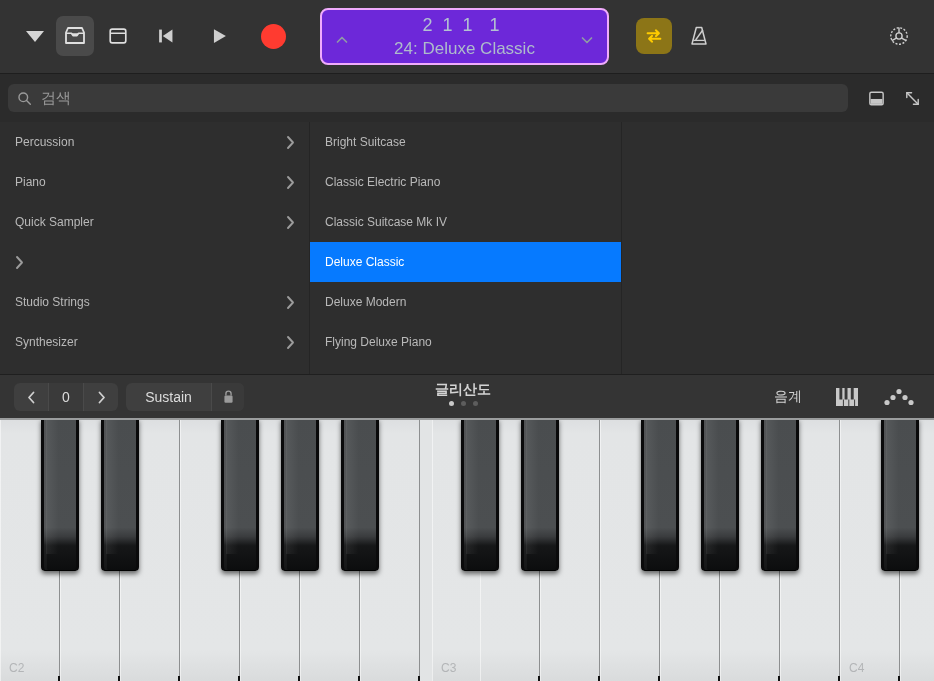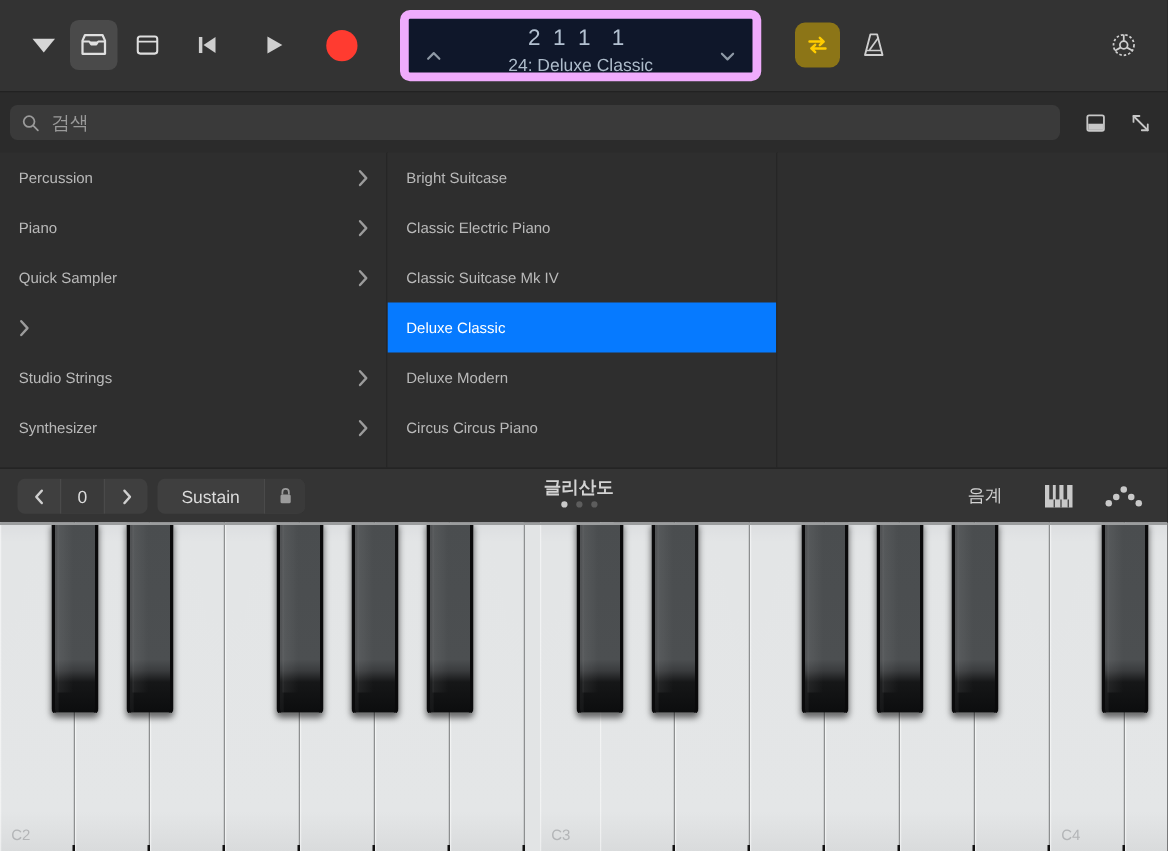--- a/index.html
+++ b/index.html
@@ -49,44 +49,44 @@
 
   .tbtn-active-bg {
     background: #4a4a4a;
   }
 
   
   .lcd {
     position: absolute;
     left: 320px; top: 8px;
     width: 289px; height: 57px;
-    background: #0f172a;
+    background: #6d28d9;
     border-radius: 8px;
-    border: 7px solid #f0abfc;
+    border: 2px solid #f0abfc;
   }
   .lcd-beats {
     position: absolute;
     left: 0; right: 0; top: 5px;
     text-align: center;
     color: #b3c1d1;
     font-size: 18px;
     letter-spacing: 0px;
     font-family: "Liberation Sans", sans-serif;
   }
   .lcd-beats span { display: inline-block; }
   .lcd-b1 { width: 20px; }
   .lcd-b2 { width: 20px; }
   .lcd-b3 { width: 20px; }
   .lcd-b4 { width: 34px; text-align: center; }
   .lcd-patch {
     position: absolute;
     left: 0; right: 0; top: 29px;
     text-align: center;
     color: #aebccb;
-    font-size: 14px;
+    font-size: 17px;
   }
   .lcd-chev {
     position: absolute;
     top: 22px;
     width: 16px; height: 16px;
     cursor: default;
   }
   .lcd-chev.up   { left: 12px; }
   .lcd-chev.down { right: 12px; }
 
@@ -516,21 +516,21 @@
         <div class="browse-row">
           <span class="label">Classic Suitcase Mk IV</span>
         </div>
         <div class="browse-row selected">
           <span class="label">Deluxe Classic</span>
         </div>
         <div class="browse-row">
           <span class="label">Deluxe Modern</span>
         </div>
         <div class="browse-row">
-          <span class="label">Circus Circus Piano</span>
+          <span class="label">Flying Deluxe Piano</span>
         </div>
       </div>
     <div class="col col-empty"></div>
   </div>
 
   <div class="kbbar">
 
     <div class="octave-group">
       <div class="oct-btn">
         <svg width="13" height="15" viewBox="0 0 13 15">

